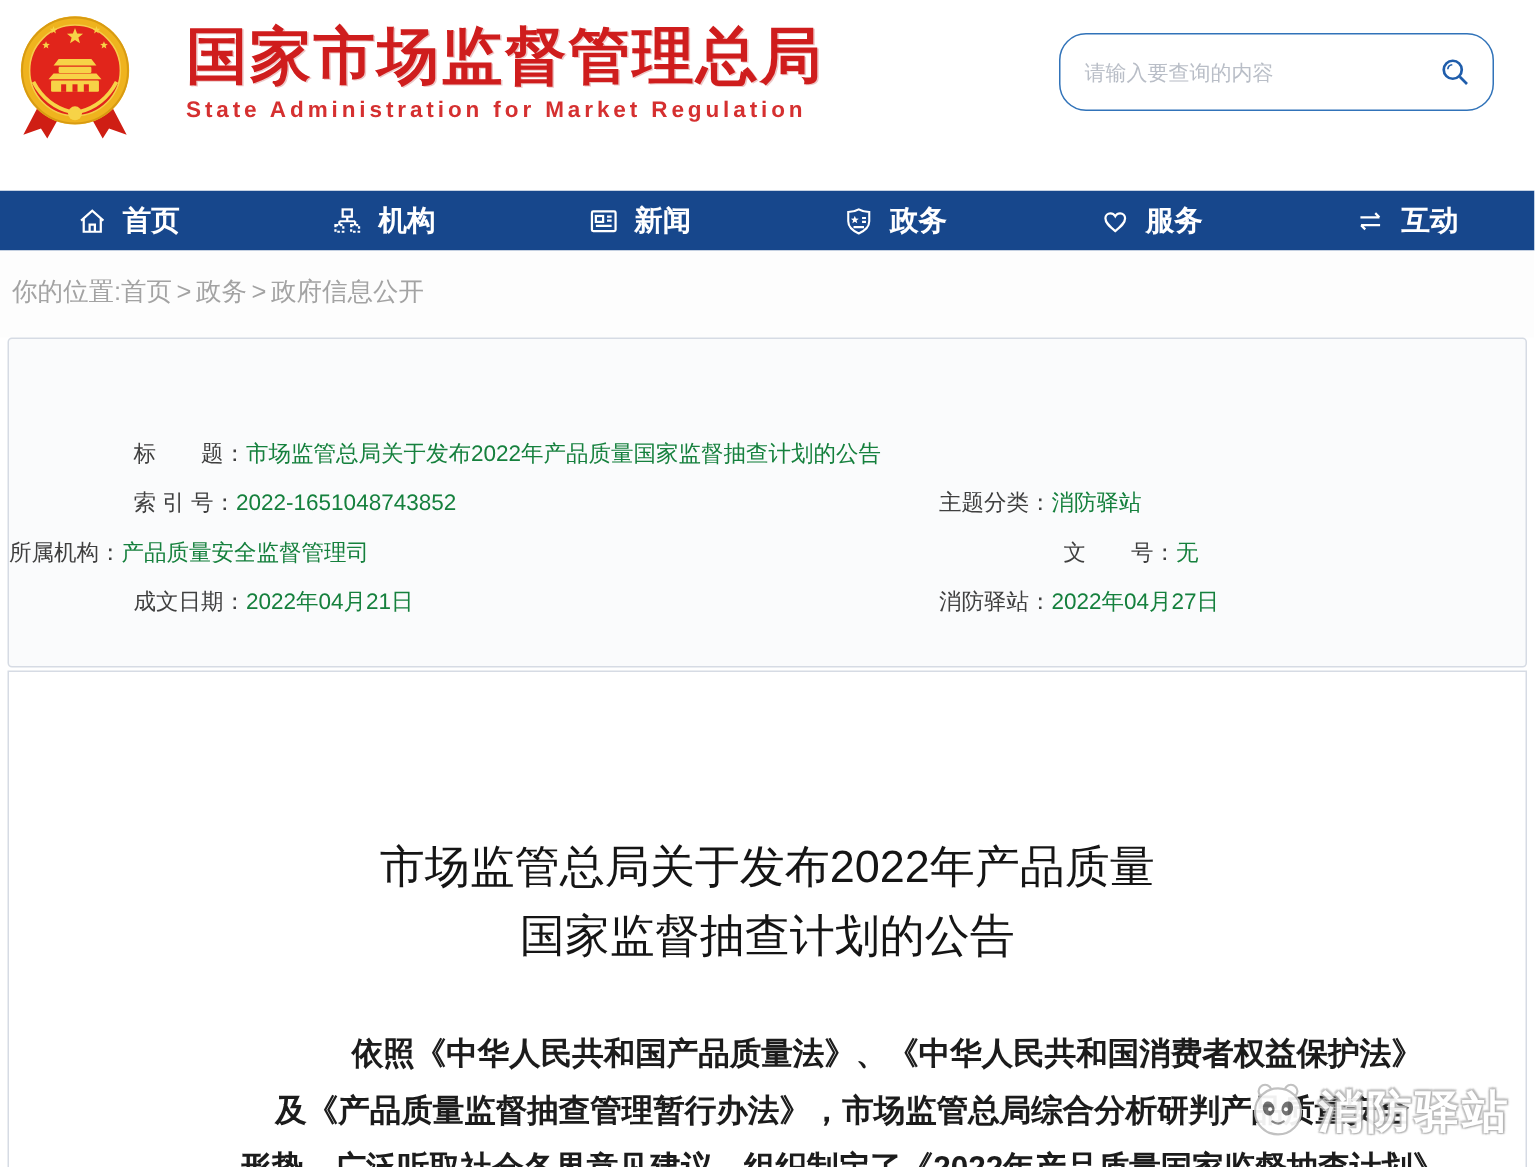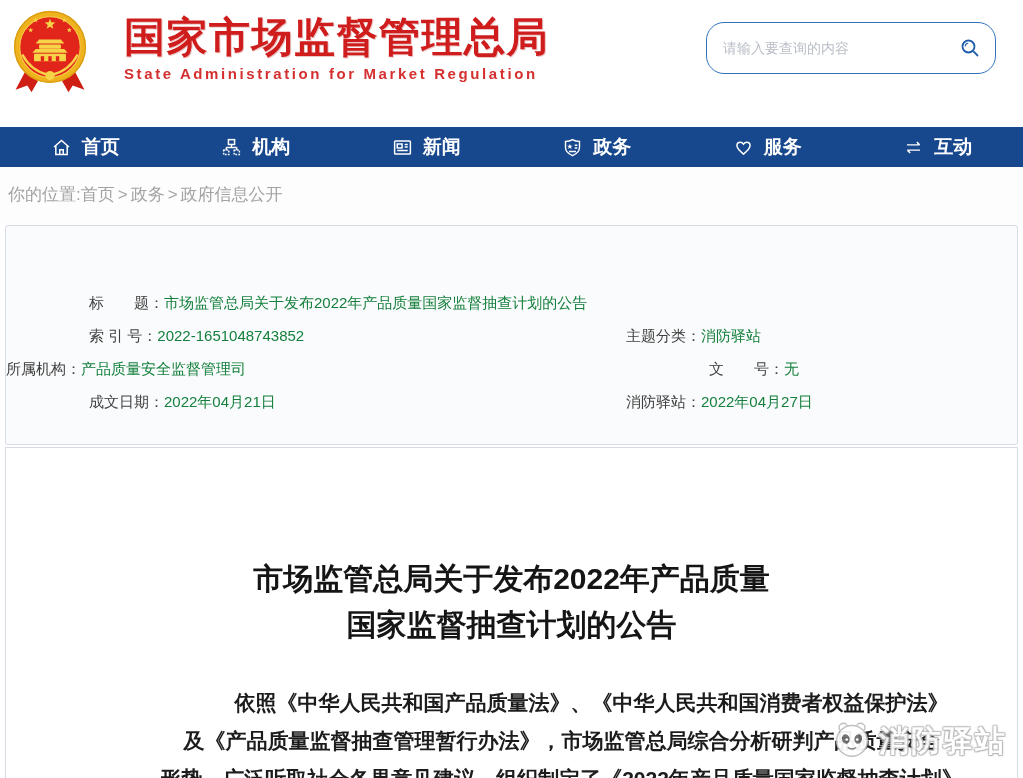--- a/index.html
+++ b/index.html
@@ -35,21 +35,21 @@
   .wrap { padding:0 5px; }
   .meta-box { border:1px solid #d6dbe4; border-radius:3px; background:#fafbfc; padding:60px 0 26px 0; }
   .meta-grid { display:grid; grid-template-columns:620px 1fr; font-size:15px; line-height:33px; }
   .meta-cell { padding-left:83px; white-space:nowrap; }
   .meta-cell.right { padding-left:0; }
   .meta-cell.full { grid-column:1 / 3; }
   .meta-label { color:#3f3f3f; }
   .meta-value { color:#15803d; }
 
   .doc-box { border:1px solid #d6dbe4; background:#fff; margin-top:2px; height:420px; padding-top:108px; }
-  .doc-title { text-align:center; font-size:30px; line-height:46px; font-weight:bold; color:#151515; }
+  .doc-title { text-align:center; font-size:30px; line-height:46px; font-weight:normal; color:#151515; }
   .doc-body { margin-top:36px; padding-left:100px; font-size:21px; line-height:38px; font-weight:600; color:#1c1c1c; }
   .doc-line { white-space:nowrap;text-align:center; }
   .doc-line.indent { padding-left:60px; }
 
   
   .watermark { position:absolute; right:16px; bottom:16px; display:flex; align-items:flex-end; gap:4px; opacity:.93; }
   .wm-logo { width:46px; height:46px; }
   .wm-text { font-size:30px; font-weight:bold; color:#fff; letter-spacing:2px;
     text-shadow:0 0 1px #9a9a9a, 1px 1px 1px #b5b5b5, -1px -1px 1px #c7c7c7, 1px -1px 1px #bbb, -1px 1px 1px #bbb; }
 </style>

